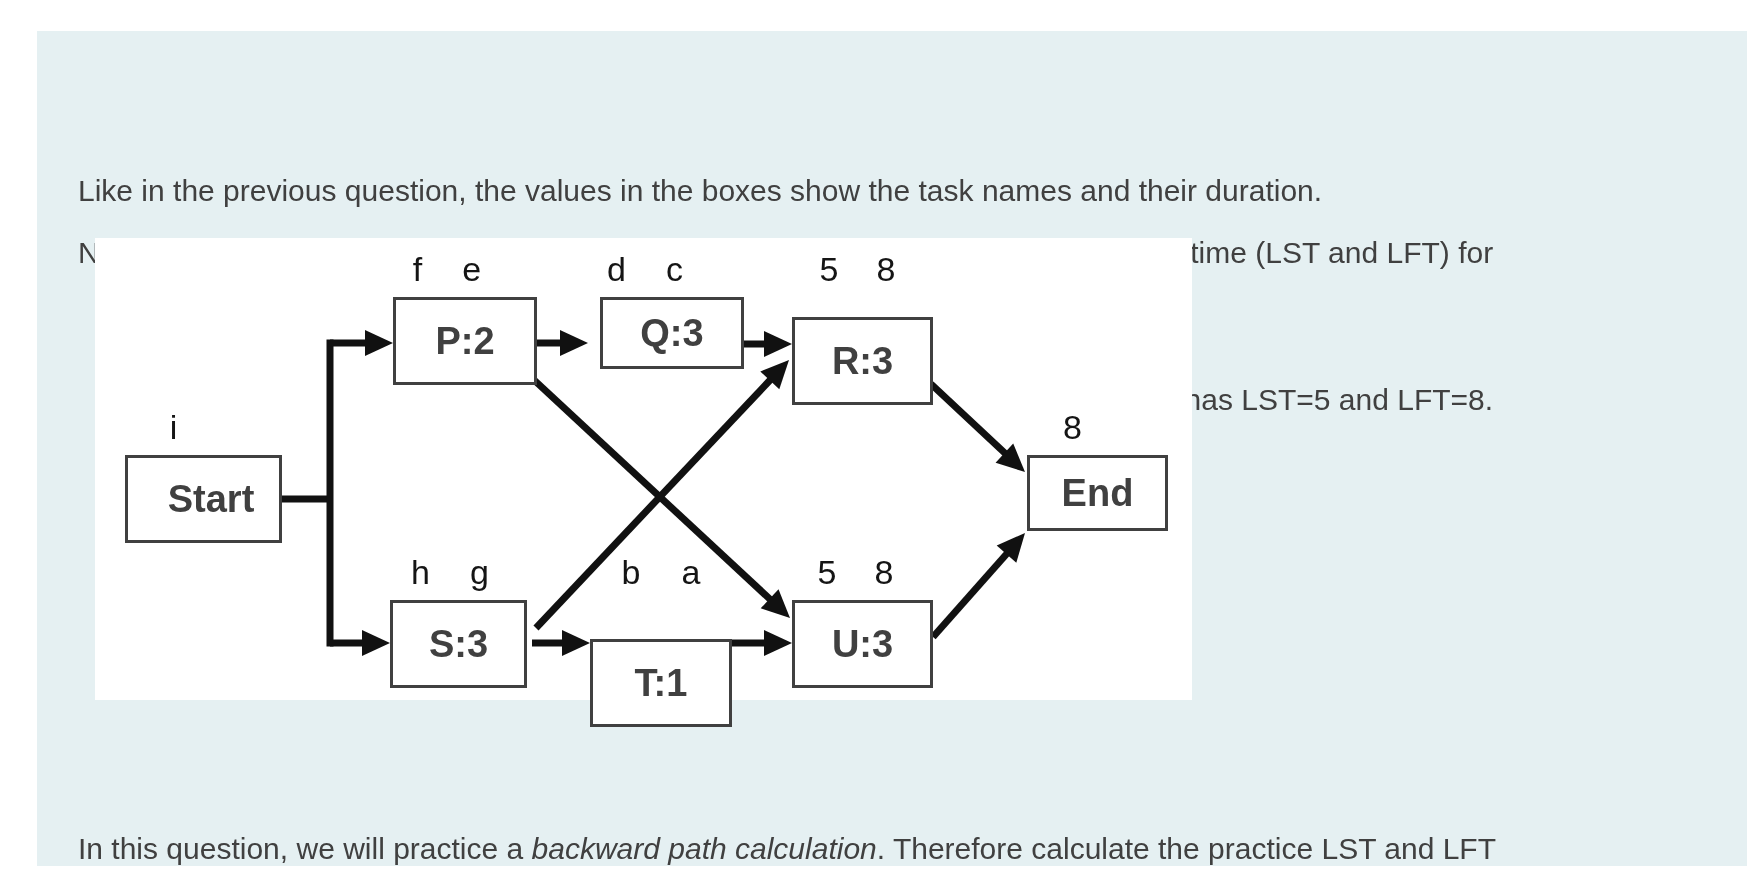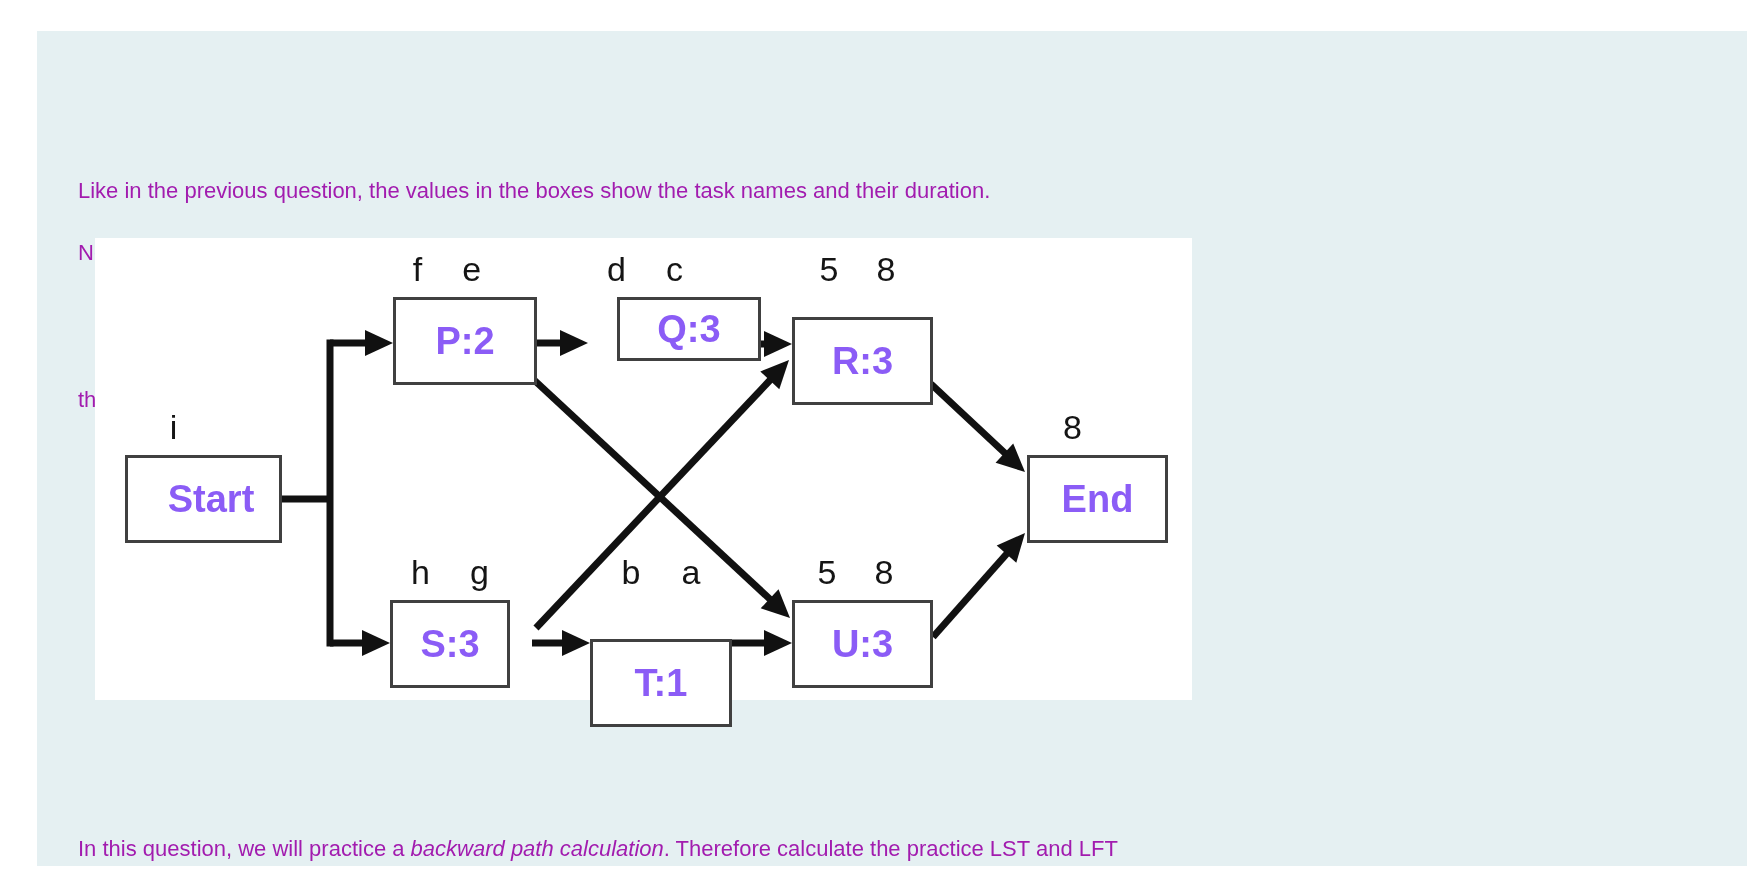--- a/index.html
+++ b/index.html
@@ -7,49 +7,49 @@
     width:1747px;height:873px;position:relative;background:#ffffff;
     font-family:"Liberation Sans","DejaVu Sans",sans-serif;
     overflow:hidden;
   }
   .panel{
     position:absolute;left:37px;top:31px;width:1710px;height:835px;
     background:#e5f0f2;
   }
   .para{
     position:absolute;left:41px; 
-    color:#a21caf;font-size:22px;line-height:49px;white-space:pre-wrap;
+    color:#404040;font-size:30px;line-height:49px;white-space:pre-wrap;text-align:right;
   }
   .para .line{height:49px;}
   .p1{top:37px;}   
   .p2{top:99px;}   
   .p3{top:695px;}  
   em{font-style:italic;}
 
   
   .diagram{
     position:absolute;left:58px;top:207px;width:1097px;height:462px;
     background:#ffffff;
   }
   .edges{position:absolute;left:0;top:0;}
 
   .node{
     position:absolute;box-sizing:border-box;
     background:#ffffff;border:3px solid #404040;
     display:flex;align-items:center;justify-content:center;
-    font-weight:bold;font-size:38px;color:#8b5cf6;
+    font-weight:bold;font-size:38px;color:#404040;
   }
   .node-start{left:30px; top:217px;width:157px;height:88px;padding-left:15px;}
   .node-p    {left:298px;top:59px; width:144px;height:88px;}
-  .node-q    {left:522px;top:59px; width:144px;height:64px;}
+  .node-q    {left:505px;top:59px; width:144px;height:72px;}
   .node-r    {left:697px;top:59px; width:141px;height:88px;margin-top:20px;}
-  .node-s    {left:295px;top:362px;width:120px;height:88px;}
+  .node-s    {left:295px;top:362px;width:137px;height:88px;}
   .node-t    {left:495px;top:362px;width:142px;height:88px;margin-top:39px;}
   .node-u    {left:697px;top:362px;width:141px;height:88px;}
-  .node-end  {left:932px;top:217px;width:141px;height:88px;}
+  .node-end  {left:932px;top:217px;width:141px;height:76px;}
 
   .lbl{
     position:absolute;height:40px;line-height:40px;
     font-size:34px;color:#151515;text-align:center;
     display:flex;justify-content:center;
   }
   .pair{gap:40px;}
   .lbl-start{left:30px; top:169px;width:157px;transform:translateX(-30px);}
   .lbl-p    {left:298px;top:11px; width:144px;transform:translateX(-18px);}
   .lbl-q    {left:493px;top:11px; width:144px;transform:translateX(-15px);}

